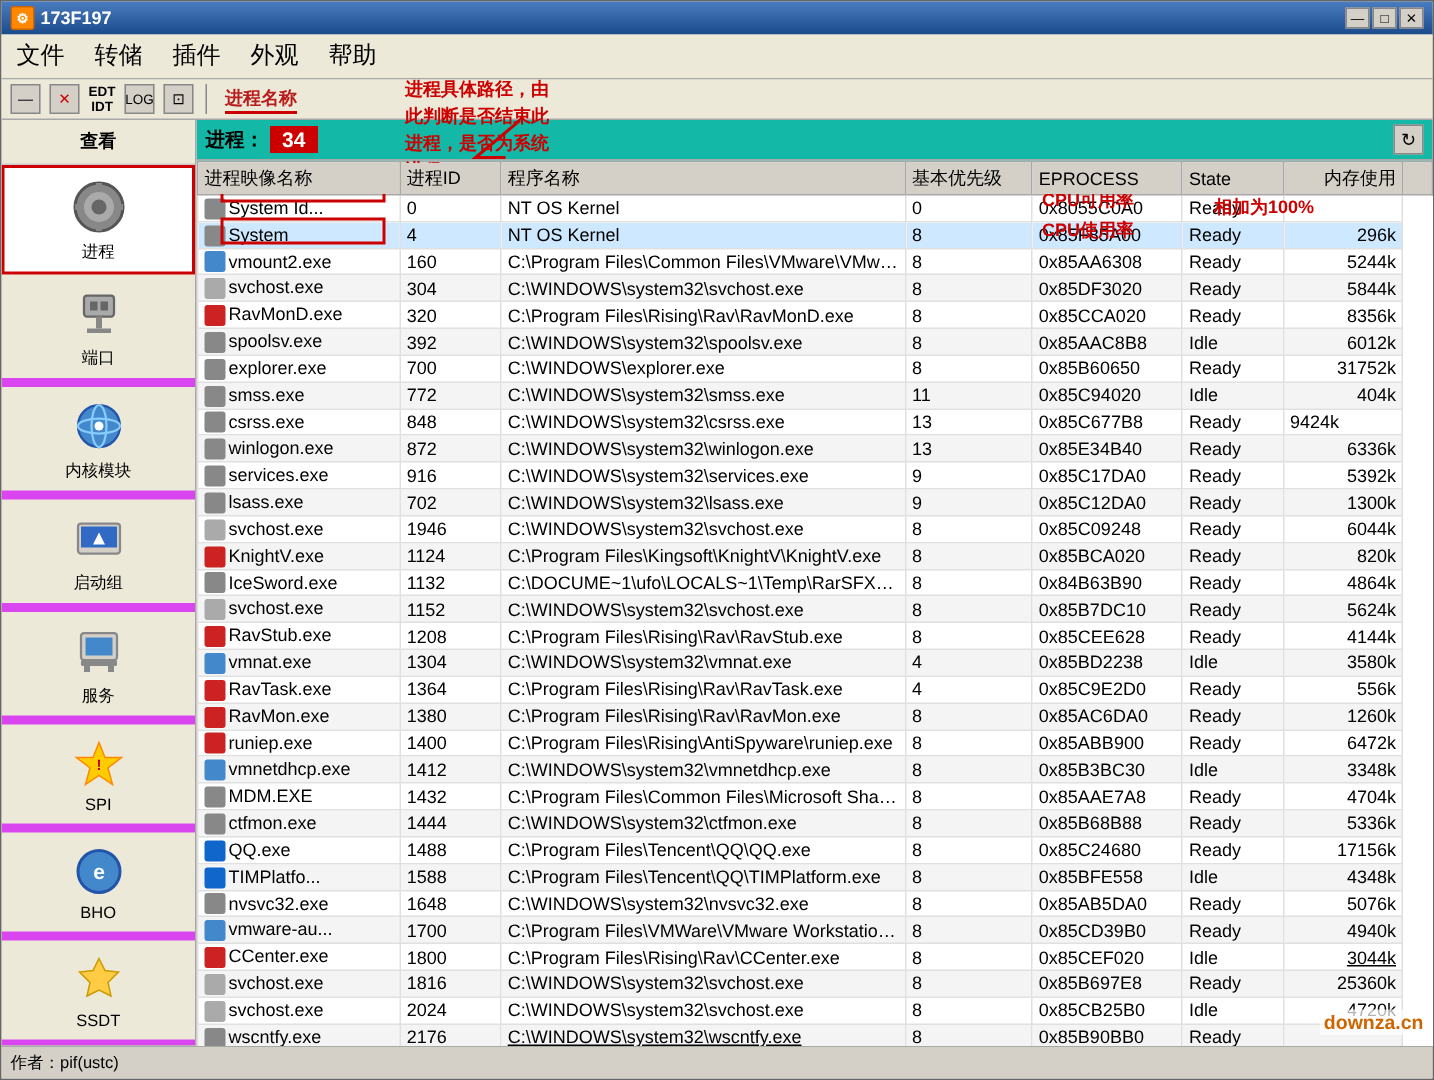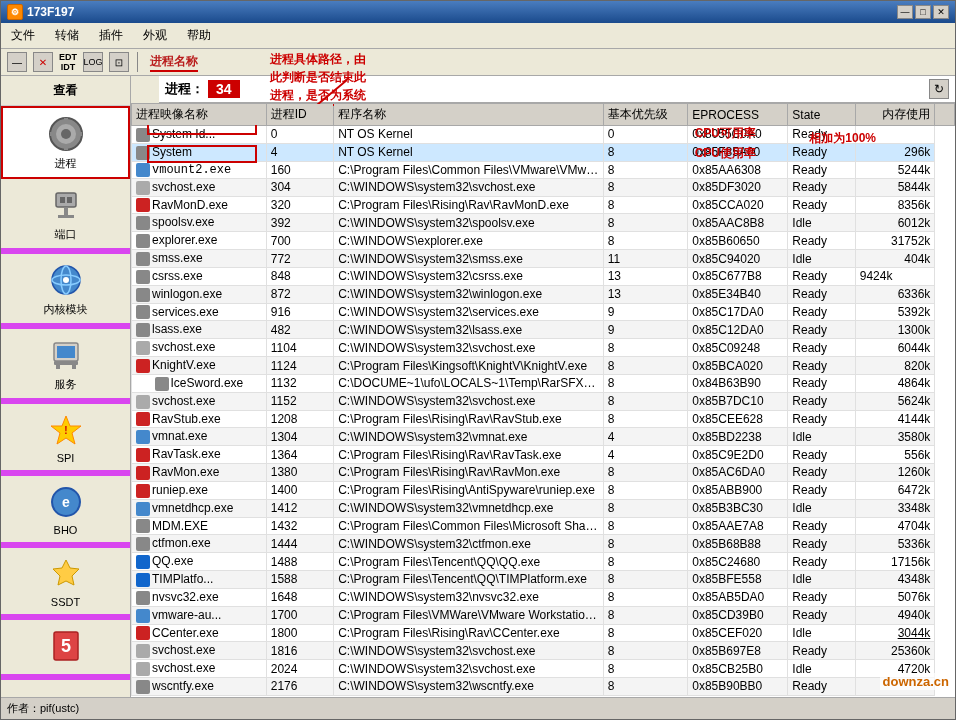--- a/index.html
+++ b/index.html
@@ -8,39 +8,39 @@
     .window { width: 956px; height: 720px; background: #ece9d8; border: 1px solid #666; display: flex; flex-direction: column; }
 
     .title-bar { background: linear-gradient(to bottom, #4a7dbf, #1a4a8c); color: white; padding: 3px 6px; display: flex; align-items: center; justify-content: space-between; height: 22px; flex-shrink: 0; }
     .title-bar-left { display: flex; align-items: center; gap: 4px; font-size: 12px; font-weight: bold; }
     .title-bar-icon { width: 16px; height: 16px; background: #ff8800; border: 1px solid #cc6600; border-radius: 2px; display: flex; align-items: center; justify-content: center; color: white; font-size: 9px; }
     .title-bar-buttons { display: flex; gap: 2px; }
     .title-btn { width: 16px; height: 14px; background: #d4d0c8; border: 1px solid #888; font-size: 9px; display: flex; align-items: center; justify-content: center; cursor: pointer; color: #000; }
     .title-btn.close { background: #d4d0c8; }
 
     .menu-bar { background: #ece9d8; border-bottom: 1px solid #a8a8a8; padding: 2px 4px; display: flex; gap: 8px; flex-shrink: 0; }
-    .menu-item { padding: 2px 6px; font-size: 12px; cursor: pointer; color: #000; }
+    .menu-item { padding: 2px 6px; font-size: 16px; cursor: pointer; color: #000; }
 
     .toolbar { background: #ece9d8; border-bottom: 1px solid #a8a8a8; padding: 3px 6px; display: flex; align-items: center; gap: 6px; flex-shrink: 0; }
     .toolbar-btn { width: 20px; height: 20px; background: #d4d0c8; border: 1px solid #888; display: flex; align-items: center; justify-content: center; cursor: pointer; font-size: 10px; }
     .toolbar-sep { width: 1px; height: 20px; background: #888; margin: 0 2px; }
     .toolbar-label { font-size: 12px; color: #000; margin-left: 4px; }
 
     .content { display: flex; flex: 1; overflow: hidden; }
 
     .sidebar { width: 130px; background: #ece9d8; border-right: 1px solid #a8a8a8; display: flex; flex-direction: column; flex-shrink: 0; }
     .sidebar-search { padding: 6px; font-size: 12px; color: #000; border-bottom: 1px solid #ccc; text-align: center; font-weight: bold; }
 
     .sidebar-item { display: flex; flex-direction: column; align-items: center; padding: 6px 4px; cursor: pointer; border-bottom: 6px solid #d946ef; }
     .sidebar-item.active { border: 2px solid #cc0000; background: #fff; }
     .sidebar-icon { width: 40px; height: 40px; display: flex; align-items: center; justify-content: center; margin-bottom: 2px; }
     .sidebar-label { font-size: 11px; color: #000; text-align: center; }
 
     .main-area { flex: 1; display: flex; flex-direction: column; overflow: hidden; }
-    .process-bar { background: #ffffff; border-bottom: 1px solid #a8a8a8; padding: 3px 6px; display: flex; align-items: center; gap: 4px; flex-shrink: 0; margin-left: 28px; }
+    .process-bar { background: #14b8a6; border-bottom: 1px solid #a8a8a8; padding: 3px 6px; display: flex; align-items: center; gap: 4px; flex-shrink: 0; }
     .process-bar-label { font-size: 13px; color: #000; font-weight: bold; }
     .process-count { background: #cc0000; color: white; padding: 1px 8px; font-size: 14px; font-weight: bold; }
     .process-refresh { margin-left: auto; width: 20px; height: 20px; background: #d4d0c8; border: 1px solid #888; display: flex; align-items: center; justify-content: center; cursor: pointer; font-size: 12px; }
 
     .table-container { flex: 1; overflow: auto; background: #fff; }
     table { width: 100%; border-collapse: collapse; font-size: 12px; }
     thead tr { background: #d4d0c8; }
     th { border: 1px solid #a8a8a8; padding: 2px 4px; text-align: left; font-weight: normal; white-space: nowrap; cursor: pointer; position: sticky; top: 0; background: #d4d0c8; z-index: 1; }
     td { border: 1px solid #e0e0e0; padding: 1px 4px; white-space: nowrap; overflow: hidden; max-width: 200px; text-overflow: ellipsis; }
     tr:nth-child(even) { background: #f4f4f4; }
@@ -142,20 +142,30 @@
             <svg width="36" height="36" viewBox="0 0 36 36">
               <circle cx="18" cy="18" r="14" fill="#4488cc" stroke="#2255aa" stroke-width="1.5"></circle>
               <ellipse cx="18" cy="18" rx="14" ry="5" fill="none" stroke="#88ccff" stroke-width="1.5"></ellipse>
               <ellipse cx="18" cy="18" rx="5" ry="14" fill="none" stroke="#88ccff" stroke-width="1.5"></ellipse>
               <circle cx="18" cy="18" r="3" fill="#fff"></circle>
             </svg>
           </div>
           <span class="sidebar-label">内核模块</span>
         </div>
 
+        <div class="sidebar-item">
+          <div class="sidebar-icon">
+            <svg width="36" height="36" viewBox="0 0 36 36">
+              <rect x="4" y="8" width="28" height="20" fill="#d4d0c8" stroke="#888" stroke-width="1.5" rx="2"></rect>
+              <rect x="6" y="10" width="24" height="14" fill="#316ac5"></rect>
+              <polygon points="18,14 14,22 22,22" fill="#fff"></polygon>
+            </svg>
+          </div>
+          <span class="sidebar-label">启动组</span>
+        </div>
 
         <div class="sidebar-item">
           <div class="sidebar-icon">
             <svg width="36" height="36" viewBox="0 0 36 36">
               <rect x="6" y="6" width="24" height="18" fill="#d4d0c8" stroke="#888" stroke-width="1.5" rx="2"></rect>
               <rect x="6" y="24" width="24" height="4" fill="#888" rx="1"></rect>
               <rect x="8" y="28" width="4" height="4" fill="#888"></rect>
               <rect x="24" y="28" width="4" height="4" fill="#888"></rect>
               <rect x="9" y="9" width="18" height="12" fill="#4488cc"></rect>
             </svg>
@@ -243,21 +253,21 @@
                   <tr style="background: rgb(205, 232, 255);">
     <td style="overflow:hidden;max-width:110px;text-overflow:ellipsis;white-space:nowrap;"><span style="display:inline-block;width:14px;height:14px;background:#888888;border-radius:2px;vertical-align:middle;margin-right:2px;font-size:9px;text-align:center;line-height:14px;"></span>System</td>
     <td class="col-pid">4</td>
     <td style="overflow:hidden;max-width:220px;text-overflow:ellipsis;white-space:nowrap;">NT OS Kernel</td>
     <td class="col-pri">8</td>
     <td class="col-eprocess">0x85F85A00</td>
     <td class="col-state">Ready</td>
     <td class="col-mem" style="text-align:right;">296k</td>
   </tr>
                   <tr>
-    <td style="overflow:hidden;max-width:110px;text-overflow:ellipsis;white-space:nowrap;font-family:Liberation Mono, monospace;"><span style="display:inline-block;width:14px;height:14px;background:#4488cc;border-radius:2px;vertical-align:middle;margin-right:2px;font-size:9px;text-align:center;line-height:14px;"></span>vmount2.exe</td>
+    <td style="overflow:hidden;max-width:110px;text-overflow:ellipsis;white-space:nowrap;"><span style="display:inline-block;width:14px;height:14px;background:#4488cc;border-radius:2px;vertical-align:middle;margin-right:2px;font-size:9px;text-align:center;line-height:14px;"></span>vmount2.exe</td>
     <td class="col-pid">160</td>
     <td style="overflow:hidden;max-width:220px;text-overflow:ellipsis;white-space:nowrap;">C:\Program Files\Common Files\VMware\VMware Vir...</td>
     <td class="col-pri">8</td>
     <td class="col-eprocess">0x85AA6308</td>
     <td class="col-state">Ready</td>
     <td class="col-mem" style="text-align:right;">5244k</td>
   </tr>
                   <tr>
     <td style="overflow:hidden;max-width:110px;text-overflow:ellipsis;white-space:nowrap;"><span style="display:inline-block;width:14px;height:14px;background:#aaaaaa;border-radius:2px;vertical-align:middle;margin-right:2px;font-size:9px;text-align:center;line-height:14px;"></span>svchost.exe</td>
     <td class="col-pid">304</td>
@@ -325,47 +335,47 @@
     <td style="overflow:hidden;max-width:110px;text-overflow:ellipsis;white-space:nowrap;"><span style="display:inline-block;width:14px;height:14px;background:#888888;border-radius:2px;vertical-align:middle;margin-right:2px;font-size:9px;text-align:center;line-height:14px;"></span>services.exe</td>
     <td class="col-pid">916</td>
     <td style="overflow:hidden;max-width:220px;text-overflow:ellipsis;white-space:nowrap;">C:\WINDOWS\system32\services.exe</td>
     <td class="col-pri">9</td>
     <td class="col-eprocess">0x85C17DA0</td>
     <td class="col-state">Ready</td>
     <td class="col-mem" style="text-align:right;">5392k</td>
   </tr>
                   <tr>
     <td style="overflow:hidden;max-width:110px;text-overflow:ellipsis;white-space:nowrap;"><span style="display:inline-block;width:14px;height:14px;background:#888888;border-radius:2px;vertical-align:middle;margin-right:2px;font-size:9px;text-align:center;line-height:14px;"></span>lsass.exe</td>
-    <td class="col-pid">482</td>
+    <td class="col-pid">702</td>
     <td style="overflow:hidden;max-width:220px;text-overflow:ellipsis;white-space:nowrap;">C:\WINDOWS\system32\lsass.exe</td>
     <td class="col-pri">9</td>
     <td class="col-eprocess">0x85C12DA0</td>
     <td class="col-state">Ready</td>
     <td class="col-mem" style="text-align:right;">1300k</td>
   </tr>
                   <tr>
     <td style="overflow:hidden;max-width:110px;text-overflow:ellipsis;white-space:nowrap;"><span style="display:inline-block;width:14px;height:14px;background:#aaaaaa;border-radius:2px;vertical-align:middle;margin-right:2px;font-size:9px;text-align:center;line-height:14px;"></span>svchost.exe</td>
-    <td class="col-pid">1104</td>
+    <td class="col-pid">1946</td>
     <td style="overflow:hidden;max-width:220px;text-overflow:ellipsis;white-space:nowrap;">C:\WINDOWS\system32\svchost.exe</td>
     <td class="col-pri">8</td>
     <td class="col-eprocess">0x85C09248</td>
     <td class="col-state">Ready</td>
     <td class="col-mem" style="text-align:right;">6044k</td>
   </tr>
                   <tr>
     <td style="overflow:hidden;max-width:110px;text-overflow:ellipsis;white-space:nowrap;"><span style="display:inline-block;width:14px;height:14px;background:#cc2222;border-radius:2px;vertical-align:middle;margin-right:2px;font-size:9px;text-align:center;line-height:14px;"></span>KnightV.exe</td>
     <td class="col-pid">1124</td>
     <td style="overflow:hidden;max-width:220px;text-overflow:ellipsis;white-space:nowrap;">C:\Program Files\Kingsoft\KnightV\KnightV.exe</td>
     <td class="col-pri">8</td>
     <td class="col-eprocess">0x85BCA020</td>
     <td class="col-state">Ready</td>
     <td class="col-mem" style="text-align:right;">820k</td>
   </tr>
                   <tr>
-    <td style="overflow:hidden;max-width:110px;text-overflow:ellipsis;white-space:nowrap;text-align:center;"><span style="display:inline-block;width:14px;height:14px;background:#888888;border-radius:2px;vertical-align:middle;margin-right:2px;font-size:9px;text-align:center;line-height:14px;"></span>IceSword.exe</td>
+    <td style="overflow:hidden;max-width:110px;text-overflow:ellipsis;white-space:nowrap;"><span style="display:inline-block;width:14px;height:14px;background:#888888;border-radius:2px;vertical-align:middle;margin-right:2px;font-size:9px;text-align:center;line-height:14px;"></span>IceSword.exe</td>
     <td class="col-pid">1132</td>
     <td style="overflow:hidden;max-width:220px;text-overflow:ellipsis;white-space:nowrap;">C:\DOCUME~1\ufo\LOCALS~1\Temp\RarSFX0\IceSword.exe</td>
     <td class="col-pri">8</td>
     <td class="col-eprocess">0x84B63B90</td>
     <td class="col-state">Ready</td>
     <td class="col-mem" style="text-align:right;">4864k</td>
   </tr>
                   <tr>
     <td style="overflow:hidden;max-width:110px;text-overflow:ellipsis;white-space:nowrap;"><span style="display:inline-block;width:14px;height:14px;background:#aaaaaa;border-radius:2px;vertical-align:middle;margin-right:2px;font-size:9px;text-align:center;line-height:14px;"></span>svchost.exe</td>
     <td class="col-pid">1152</td>
@@ -506,21 +516,21 @@
     <td class="col-pid">2024</td>
     <td style="overflow:hidden;max-width:220px;text-overflow:ellipsis;white-space:nowrap;">C:\WINDOWS\system32\svchost.exe</td>
     <td class="col-pri">8</td>
     <td class="col-eprocess">0x85CB25B0</td>
     <td class="col-state">Idle</td>
     <td class="col-mem" style="text-align:right;">4720k</td>
   </tr>
                   <tr>
     <td style="overflow:hidden;max-width:110px;text-overflow:ellipsis;white-space:nowrap;"><span style="display:inline-block;width:14px;height:14px;background:#888888;border-radius:2px;vertical-align:middle;margin-right:2px;font-size:9px;text-align:center;line-height:14px;"></span>wscntfy.exe</td>
     <td class="col-pid">2176</td>
-    <td style="overflow:hidden;max-width:220px;text-overflow:ellipsis;white-space:nowrap;">C:\WINDOWS\system32\wscntfy.exe</td>
+    <td style="overflow:hidden;max-width:220px;text-overflow:ellipsis;white-space:nowrap;text-decoration:underline;">C:\WINDOWS\system32\wscntfy.exe</td>
     <td class="col-pri">8</td>
     <td class="col-eprocess">0x85B90BB0</td>
     <td class="col-state">Ready</td>
     <td class="col-mem" style="text-align:right;"></td>
   </tr>
                 </tbody>
             </table>
           </div>
         </div>
       </div>

